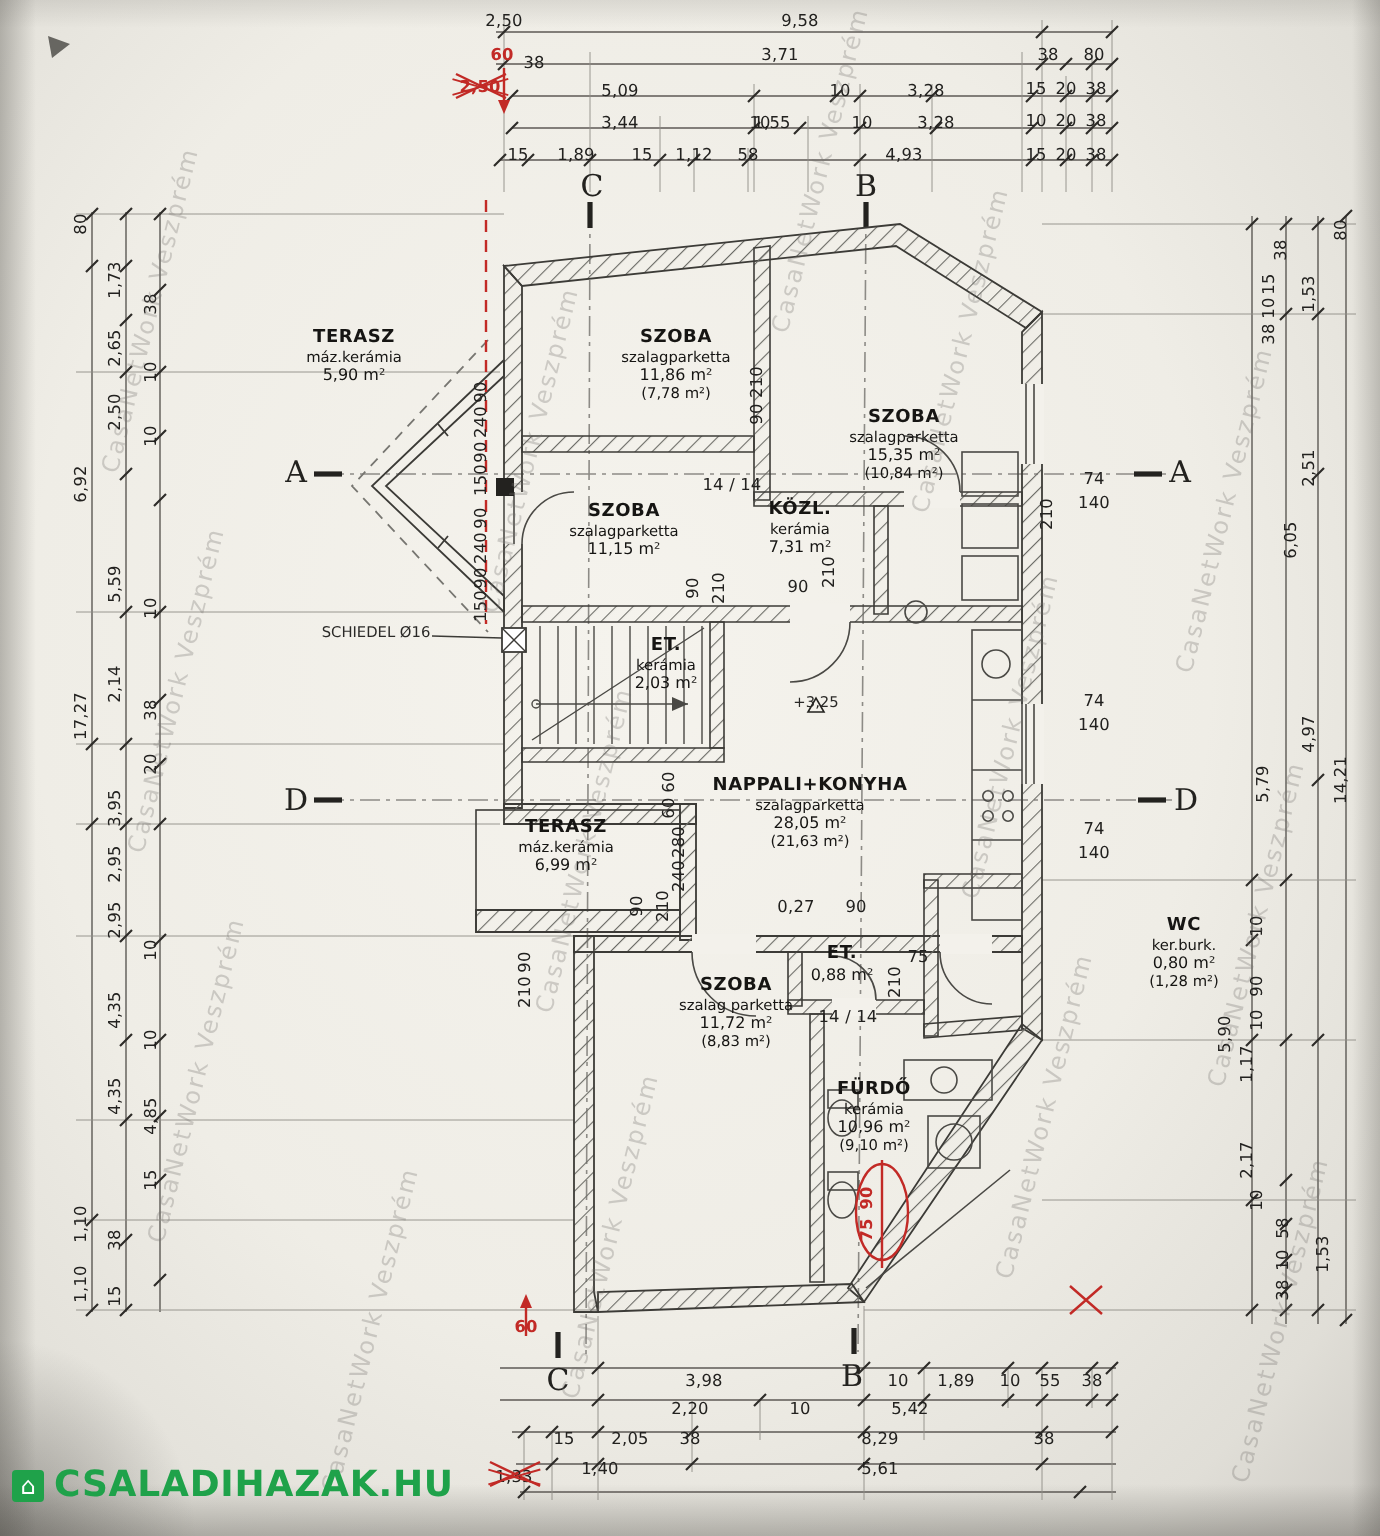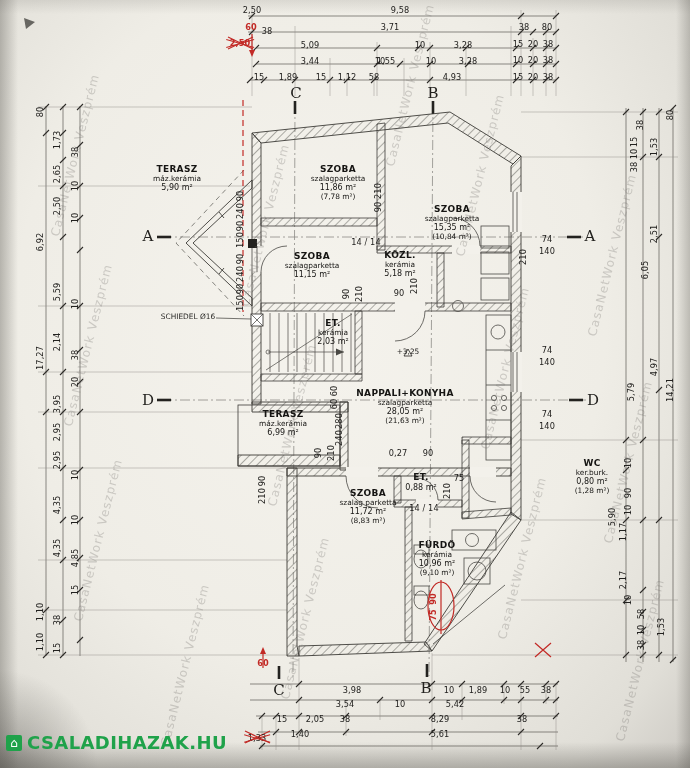--- a/index.html
+++ b/index.html
@@ -307,21 +307,21 @@
     <div class="dim" style="left: 547px; top: 362px;">140</div>
     <div class="dim" style="left: 547px; top: 414px;">74</div>
     <div class="dim" style="left: 547px; top: 426px;">140</div>
     <div class="dim rot" style="left: 523px; top: 257px;">210</div>
     <div class="dim" style="left: 352px; top: 690px;">3,98</div>
     <div class="dim" style="left: 449px; top: 690px;">10</div>
     <div class="dim" style="left: 478px; top: 690px;">1,89</div>
     <div class="dim" style="left: 505px; top: 690px;">10</div>
     <div class="dim" style="left: 525px; top: 690px;">55</div>
     <div class="dim" style="left: 546px; top: 690px;">38</div>
-    <div class="dim" style="left: 345px; top: 704px;">3,54</div>
+    <div class="dim" style="left: 345px; top: 704px;">2,20</div>
     <div class="dim" style="left: 400px; top: 704px;">10</div>
     <div class="dim" style="left: 455px; top: 704px;">5,42</div>
     <div class="dim" style="left: 282px; top: 719px;">15</div>
     <div class="dim" style="left: 315px; top: 719px;">2,05</div>
     <div class="dim" style="left: 345px; top: 719px;">38</div>
     <div class="dim" style="left: 440px; top: 719px;">8,29</div>
     <div class="dim" style="left: 522px; top: 719px;">38</div>
     <div class="dim" style="left: 300px; top: 734px;">1,40</div>
     <div class="dim" style="left: 440px; top: 734px;">5,61</div>
     <div class="dim strike" style="left: 257px; top: 738px;">1,33</div>
@@ -384,21 +384,21 @@
       <div class="ra2">(10,84 m²)</div>
     </div>
     <div class="room" style="left: 312px; top: 251px;">
       <div class="rn">SZOBA</div>
       <div class="rf">szalagparketta</div>
       <div class="ra">11,15 m²</div>
     </div>
     <div class="room" style="left: 400px; top: 250px;">
       <div class="rn">KÖZL.</div>
       <div class="rf">kerámia</div>
-      <div class="ra">5,18 m²</div>
+      <div class="ra">7,31 m²</div>
     </div>
     <div class="room" style="left: 333px; top: 318px;">
       <div class="rn">ET.</div>
       <div class="rf">kerámia</div>
       <div class="ra">2,03 m²</div>
     </div>
     <div class="room" style="left: 405px; top: 388px;">
       <div class="rn">NAPPALI+KONYHA</div>
       <div class="rf">szalagparketta</div>
       <div class="ra">28,05 m²</div>

